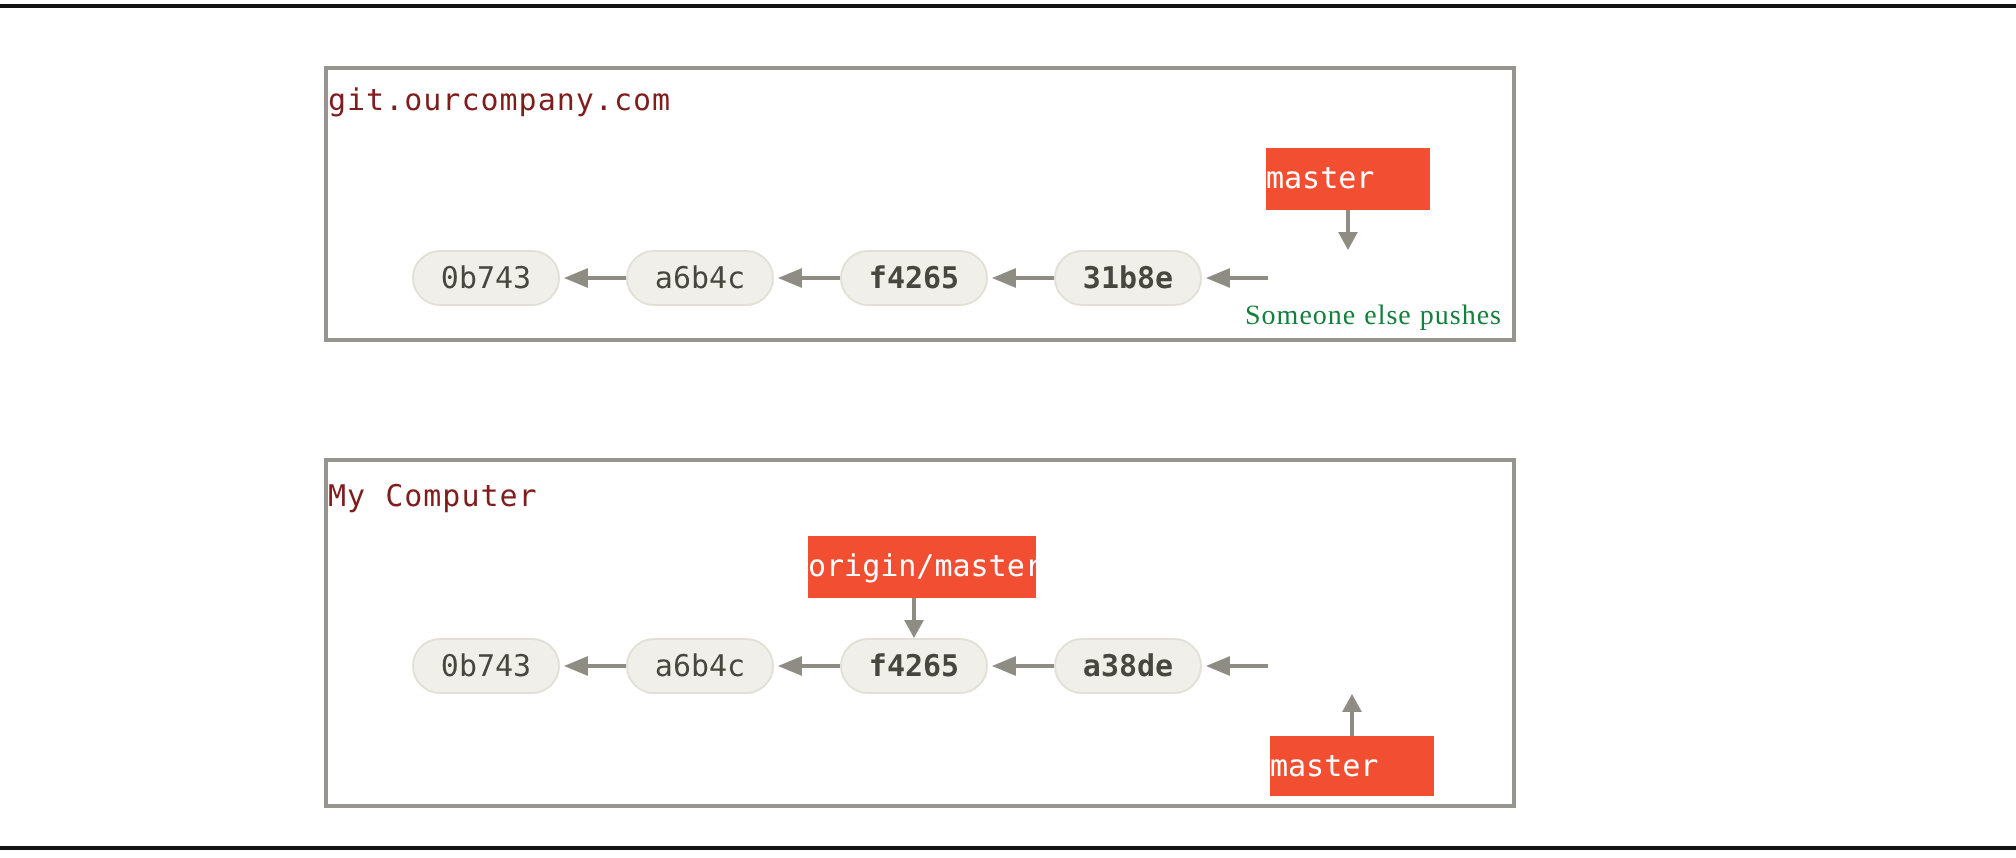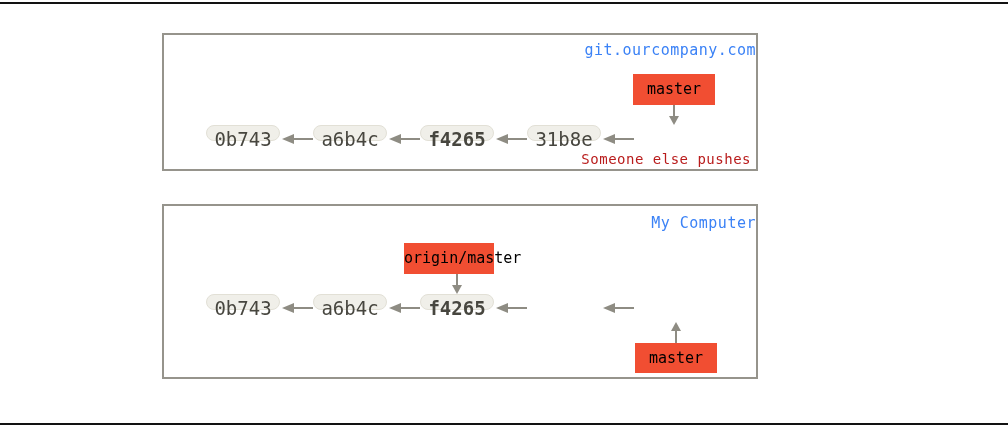--- a/index.html
+++ b/index.html
@@ -25,52 +25,52 @@
   .rule.bottom { top: 423px; }
 
   .panel {
     position: absolute;
     left: 162px;
     width: 596px;
     border: 2px solid #96948c;
     background: #ffffff;
   }
   .panel.remote { top: 33px; height: 138px; }
-  .panel.local  { top: 204px; height: 175px; padding-left: 46px; }
+  .panel.local  { top: 229px; height: 175px; padding-left: 46px; }
 
   .panel-title {
     position: absolute;
     left: 0;
     width: 100%;
-    text-align: right;
+    text-align: left;
     font-size: 15px;
-    color: #3b82f6;
+    color: #7f1d1d;
     letter-spacing: 0.5px;
   }
   .panel.remote .panel-title { top: 6px; }
   .panel.local  .panel-title { top: 8px; }
 
   .commit {
     position: absolute;
     width: 74px;
-    height: 16px;
+    height: 28px;
     background: #f0efe9;
     border: 1px solid #e2e0d6;
     border-radius: 14px;
     text-align: center;
     line-height: 26px;
-    font-size: 19px;
+    font-size: 15px;
     color: #47463f;
   }
   .panel.remote .commit { top: 90px; }
   .panel.local  .commit { top: 88px; }
   .commit.c0 { left: 42px; }
   .commit.c1 { left: 149px; }
   .commit.c2 { left: 256px; font-weight: bold; }
-  .commit.c3 { left: 363px; }
+  .commit.c3 { left: 363px; font-weight: bold; }
   .commit.c4 { left: 470px; }
 
   
   .harrow { position: absolute; width: 31px; height: 10px; }
   .panel.remote .harrow { top: 99px; }
   .panel.local  .harrow { top: 97px; }
   .harrow.h0 { left: 118px; }
   .harrow.h1 { left: 225px; }
   .harrow.h2 { left: 332px; }
   .harrow.h3 { left: 439px; }
@@ -104,40 +104,40 @@
     position: absolute; top: 0; left: 0;
     width: 0; height: 0;
     border-left: 5px solid transparent;
     border-right: 5px solid transparent;
     border-bottom: 9px solid #8e8c83;
   }
 
   .branch-label {
     position: absolute;
     background: #f14e32;
-    color: #000000;
+    color: #ffffff;
     font-size: 15px;
-    text-align: center;
     line-height: 31px;
     height: 31px;
   }
   .label-master-remote { left: 469px; top: 39px; width: 82px; }
   .arrow-master-remote { left: 505px; top: 70px; height: 20px; }
-  .label-origin-master { left: 240px; top: 37px; width: 90px; }
+  .label-origin-master { left: 240px; top: 37px; width: 114px; }
   .arrow-origin-master { left: 288px; top: 68px; height: 20px; }
   .label-master-local  { left: 471px; top: 137px; width: 82px; height: 30px; line-height: 30px; }
   .arrow-master-local  { left: 507px; top: 116px; height: 21px; }
 
   .panel-note {
     position: absolute;
     right: 5px;
     bottom: 2px;
     font-size: 14px;
-    color: #b91c1c;
+    color: #15803d;
     letter-spacing: 0.5px;
+    font-family: Liberation Serif, serif;
   }
 </style>
 </head>
 <body>
 
 <div class="page">
 
   <div class="rule top"></div>
   <div class="rule bottom"></div>
 
@@ -191,20 +191,21 @@
     <div class="commit c1">a6b4c</div>
     <div class="harrow h1">
       <div class="head"></div>
         <div class="shaft"></div>
     </div>
     <div class="commit c2">f4265</div>
     <div class="harrow h2">
       <div class="head"></div>
         <div class="shaft"></div>
     </div>
+    <div class="commit c3">a38de</div>
     <div class="harrow h3">
       <div class="head"></div>
         <div class="shaft"></div>
     </div>
 
     <div class="varrow up arrow-master-local">
       <div class="vshaft"></div>
         <div class="vhead"></div>
     </div>
     <div class="branch-label label-master-local">master</div>

